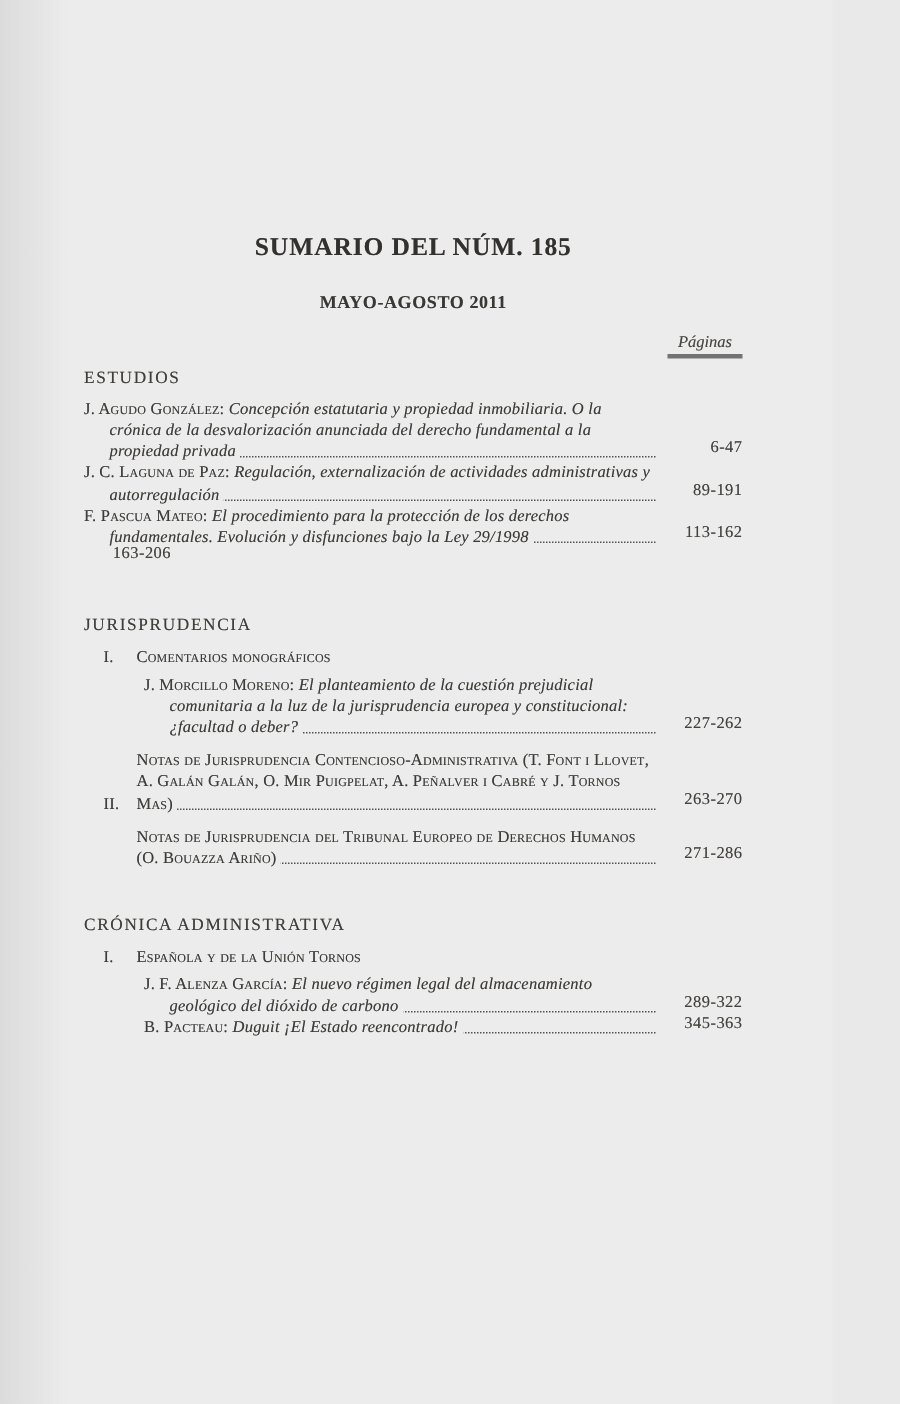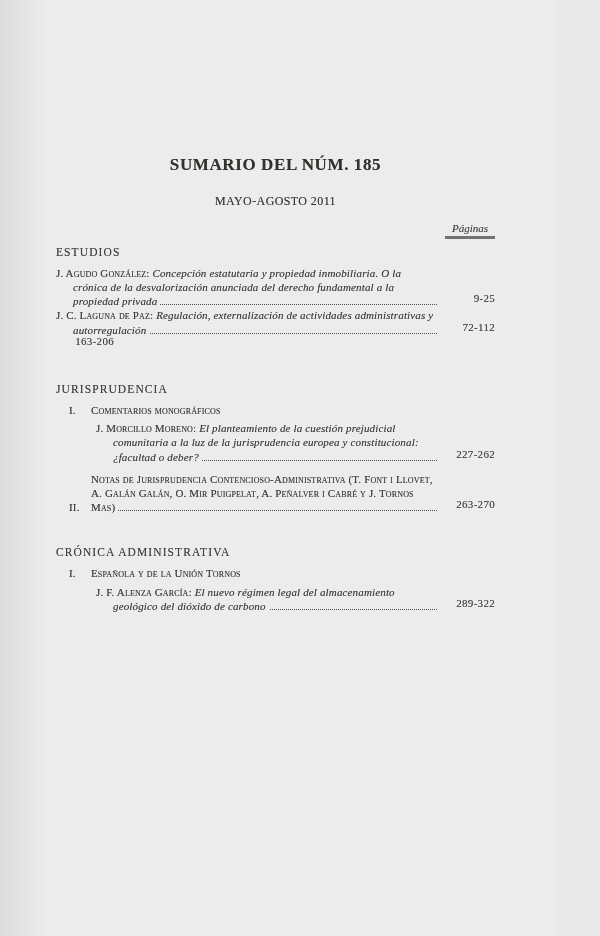--- a/index.html
+++ b/index.html
@@ -24,21 +24,21 @@
     background: linear-gradient(90deg, rgba(110,110,110,0.13), rgba(110,110,110,0));
     pointer-events: none;
   }
   .title {
     margin: 0; text-align: center;
     font-size: 17px; font-weight: 700; letter-spacing: 0.6px;
     color: #33312e; line-height: 1.1;
   }
   .subtitle {
     margin-top: 19px; text-align: center;
-    font-size: 12px; font-weight: 400; letter-spacing: 0.4px;
+    font-size: 12px; font-weight: 700; letter-spacing: 0.4px;
     color: #3a3835;
   }
   .paginas-wrap { margin-top: 13px; display: flex; justify-content: flex-end; }
   .paginas {
     font-style: italic; font-size: 11px; color: #4a4843;
     border-bottom: 3px solid #737373; padding: 0 7px 2px 7px;
   }
   #sections { margin-top: 7px; }
   .toc-section + .toc-section { margin-top: 32px; }
   .section-heading {
@@ -86,51 +86,64 @@
     <div class="subtitle">MAYO-AGOSTO 2011</div>
     <div class="paginas-wrap">
       <span class="paginas">Páginas</span>
     </div>
   </header>
   <main id="sections">
       <section class="toc-section">
         <h2 class="section-heading">ESTUDIOS</h2>
         <div class="row article">
           <div class="entry-text leadtext"><span class="txt"><span class="author">J. Agudo González: </span><span class="ttl">Concepción estatutaria y propiedad inmobiliaria. O la crónica de la desvalorización anunciada del derecho fundamental a la propiedad privada</span></span></div>
-          <div class="pages">9-25</div>
+          <div class="pages">6-47</div>
         </div>
         <div class="row article">
           <div class="entry-text leadtext"><span class="txt"><span class="author">J. C. Laguna de Paz: </span><span class="ttl">Regulación, externalización de actividades administrativas y autorregulación</span></span></div>
-          <div class="pages">72-112</div>
+          <div class="pages">89-191</div>
+        </div>
+        <div class="row article">
+          <div class="entry-text leadtext"><span class="txt"><span class="author">F. Pascua Mateo: </span><span class="ttl">El procedimiento para la protección de los derechos fundamentales. Evolución y disfunciones bajo la Ley 29/1998</span></span></div>
+          <div class="pages">113-162</div>
         </div>
         <div class="row article">
           <div class="pages">163-206</div>
         </div>
       </section>
       <section class="toc-section">
         <h2 class="section-heading">JURISPRUDENCIA</h2>
         <div class="row sublabel">
           <span class="numeral">I.</span>
           <span class="label">Comentarios monográficos</span>
         </div>
         <div class="row article indent1">
           <div class="entry-text leadtext"><span class="txt"><span class="author">J. Morcillo Moreno: </span><span class="ttl">El planteamiento de la cuestión prejudicial comunitaria a la luz de la jurisprudencia europea y constitucional: ¿facultad o deber?</span></span></div>
           <div class="pages">227-262</div>
         </div>
         <div class="row note">
           <span class="numeral">II.</span>
           <div class="entry-text leadtext"><span class="txt sc">Notas de Jurisprudencia Contencioso-Administrativa (T. Font i Llovet, A. Galán Galán, O. Mir Puigpelat, A. Peñalver i Cabré y J. Tornos Mas)</span></div>
           <div class="pages">263-270</div>
         </div>
+        <div class="row note">
+          <span class="numeral"></span>
+          <div class="entry-text leadtext"><span class="txt sc">Notas de Jurisprudencia del Tribunal Europeo de Derechos Humanos (O. Bouazza Ariño)</span></div>
+          <div class="pages">271-286</div>
+        </div>
       </section>
       <section class="toc-section">
         <h2 class="section-heading">CRÓNICA ADMINISTRATIVA</h2>
         <div class="row sublabel">
           <span class="numeral">I.</span>
           <span class="label">Española y de la Unión Tornos</span>
         </div>
         <div class="row article indent1">
           <div class="entry-text leadtext"><span class="txt"><span class="author">J. F. Alenza García: </span><span class="ttl">El nuevo régimen legal del almacenamiento geológico del dióxido de carbono</span></span></div>
           <div class="pages">289-322</div>
         </div>
+        <div class="row article indent1">
+          <div class="entry-text leadtext"><span class="txt"><span class="author">B. Pacteau: </span><span class="ttl">Duguit ¡El Estado reencontrado!</span></span></div>
+          <div class="pages">345-363</div>
+        </div>
       </section>
     </main>
 </div>
 
 </body></html>

